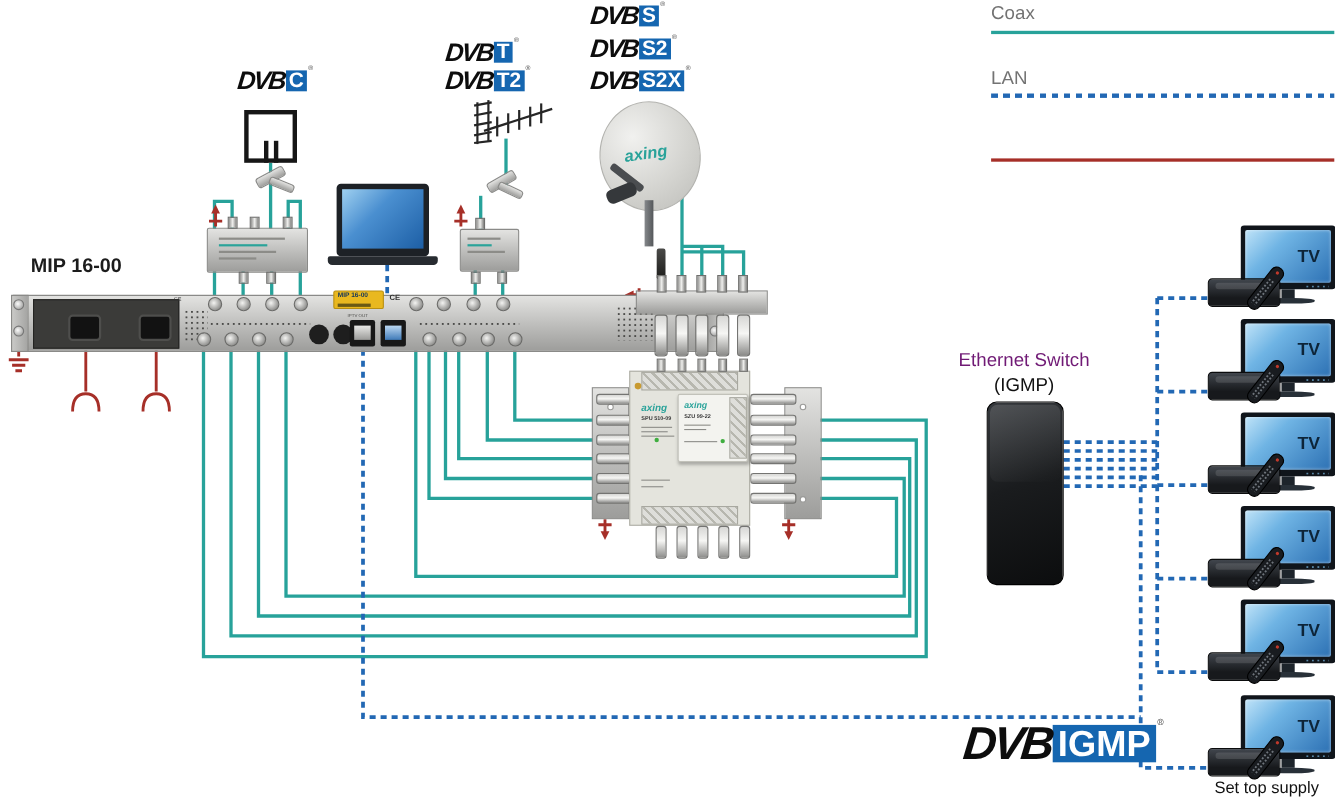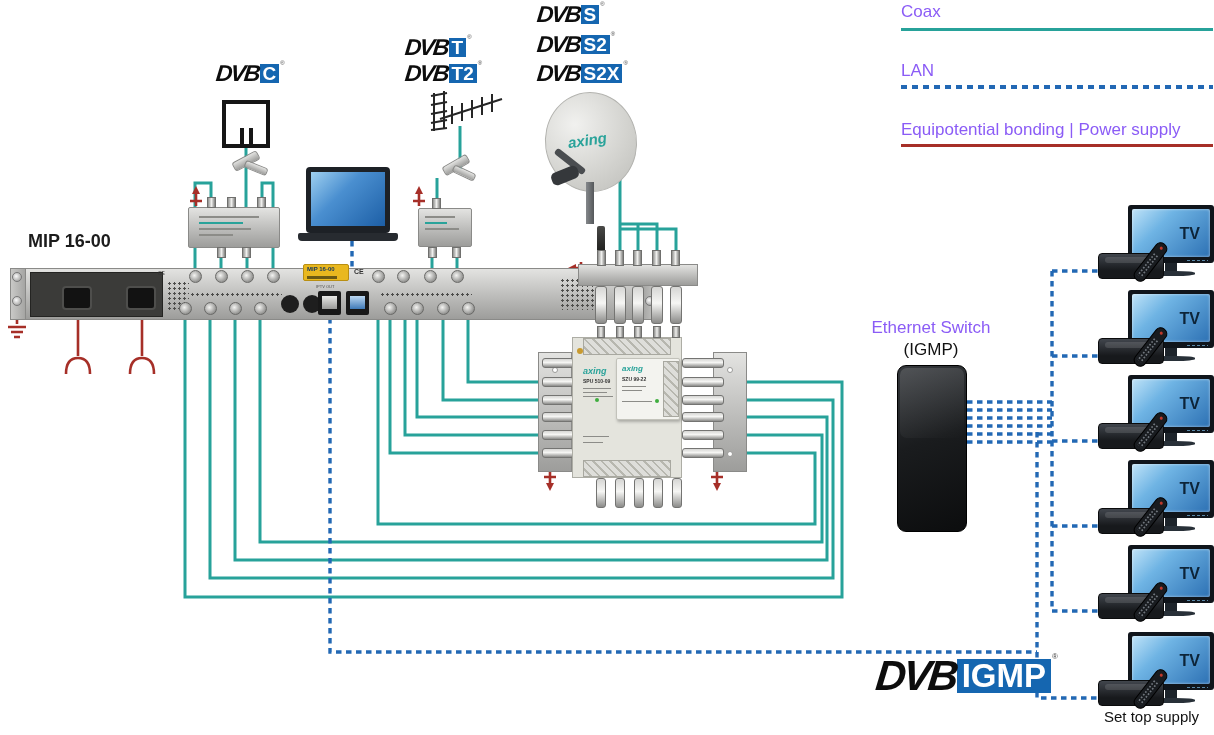--- a/index.html
+++ b/index.html
@@ -1,21 +1,21 @@
 <!DOCTYPE html>
 <html><head>
 <meta charset="utf-8">
 <style>
   html,body{margin:0;padding:0;background:#fff;}
   #stage{position:relative;width:1214px;height:735px;background:#fff;overflow:hidden;
          font-family:"Liberation Sans",sans-serif;color:#1a1a1a;}
   .abs{position:absolute;}
   .txt{position:absolute;white-space:nowrap;}
   
-  .leg-label{font-size:17px;color:#8b5cf6;}
+  .leg-label{font-size:17px;color:#737373;}
   .leg-line{position:absolute;height:3px;}
   .leg-dash{position:absolute;height:3.5px;background:repeating-linear-gradient(90deg,#2268b4 0 6px,transparent 6px 11px);}
   
   .dvb{position:absolute;display:flex;align-items:center;white-space:nowrap;}
   .dvb-black{font-weight:900;font-style:italic;letter-spacing:-2px;color:#0d0d0d;transform:skewX(-6deg);}
   .dvb-box{background:#1566b0;color:#fff;font-weight:700;padding:0 3px;margin-left:1px;line-height:1.05;}
   .dvb-reg{font-size:6px;color:#444;align-self:flex-start;margin-left:1px;}
   
   .metal{background:linear-gradient(180deg,#e3e3e1,#bcbcba 55%,#9d9d9b);border:1px solid #8a8a88;box-sizing:border-box;}
   .fcon{position:absolute;width:13px;height:13px;border-radius:50%;box-sizing:border-box;
@@ -131,21 +131,20 @@
       <line x1="431" y1="114" x2="447" y2="111"></line>
       <line x1="431" y1="123" x2="447" y2="120"></line>
       <line x1="431" y1="130" x2="447" y2="128"></line>
     </g>
   </svg>
 
   <div class="txt leg-label" style="left:901px;top:2px;">Coax</div>
   <div class="leg-line" style="left:901px;top:28px;width:312px;background:#27a29a;"></div>
   <div class="txt leg-label" style="left:901px;top:61px;">LAN</div>
   <div class="leg-dash" style="left:901px;top:85px;width:312px;"></div>
-  <div class="txt leg-label" style="left:901px;top:120px;">Equipotential bonding | Power supply</div>
   <div class="leg-line" style="left:901px;top:144px;width:312px;background:#a62f28;"></div>
 
   <div class="dvb" style="left:216px;top:60px;font-size:23px;">
     <span class="dvb-black">DVB</span>
       <span class="dvb-box" style="font-size:19px;">C</span>
       <span class="dvb-reg">®</span>
   </div>
   <div class="dvb" style="left:405px;top:34px;font-size:23px;">
     <span class="dvb-black">DVB</span>
       <span class="dvb-box" style="font-size:19px;">T</span>
@@ -332,21 +331,21 @@
   <div class="stub" style="left:616px;top:326px;width:8px;height:12px;"></div>
   <div class="stub" style="left:634px;top:326px;width:8px;height:12px;"></div>
   <div class="stub" style="left:653px;top:326px;width:8px;height:12px;"></div>
   <div class="stub" style="left:672px;top:326px;width:8px;height:12px;"></div>
   <div class="barrel" style="left:596px;top:478px;width:10px;height:30px;"></div>
   <div class="barrel" style="left:615px;top:478px;width:10px;height:30px;"></div>
   <div class="barrel" style="left:634px;top:478px;width:10px;height:30px;"></div>
   <div class="barrel" style="left:653px;top:478px;width:10px;height:30px;"></div>
   <div class="barrel" style="left:672px;top:478px;width:10px;height:30px;"></div>
 
-  <div class="txt" style="left:860px;top:318px;width:142px;text-align:center;font-size:17px;color:#8b5cf6;">Ethernet Switch</div>
+  <div class="txt" style="left:860px;top:318px;width:142px;text-align:center;font-size:17px;color:#701a75;">Ethernet Switch</div>
   <div class="txt" style="left:860px;top:340px;width:142px;text-align:center;font-size:17px;color:#111;">(IGMP)</div>
   <div class="abs" style="left:897px;top:365px;width:70px;height:167px;border-radius:9px;background:linear-gradient(160deg,#35383c 0%,#1a1c1e 45%,#0c0d0e 100%);border:1px solid #000;box-sizing:border-box;">
     <div class="abs" style="left:2px;top:2px;width:64px;height:70px;border-radius:7px;background:linear-gradient(160deg,rgba(255,255,255,.14),rgba(255,255,255,0));"></div>
   </div>
 
   <div class="tv-unit" style="top:205px;">
     <div class="tv-frame">
         <div class="tv-screen">
           <div class="tv-text">TV</div>
         </div>

